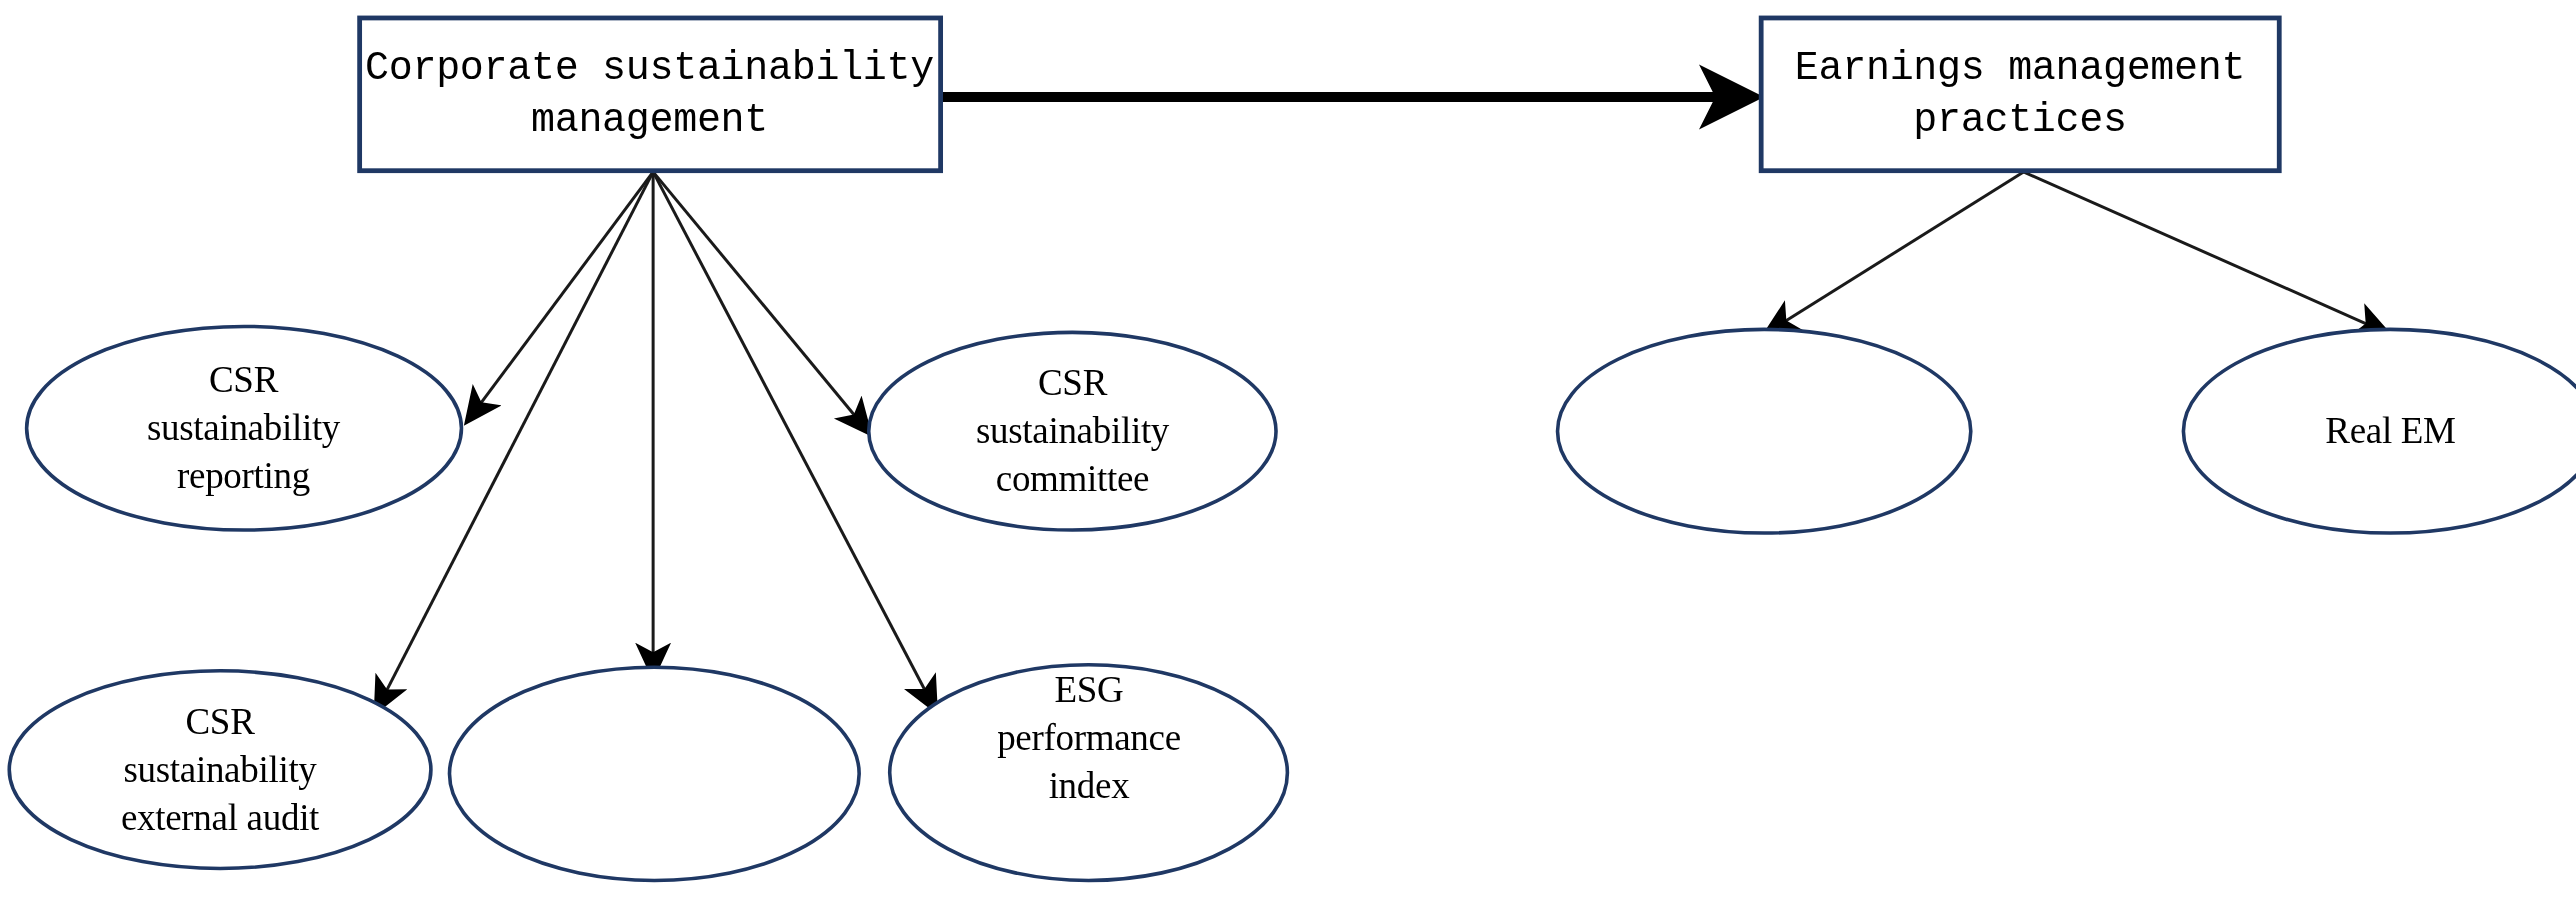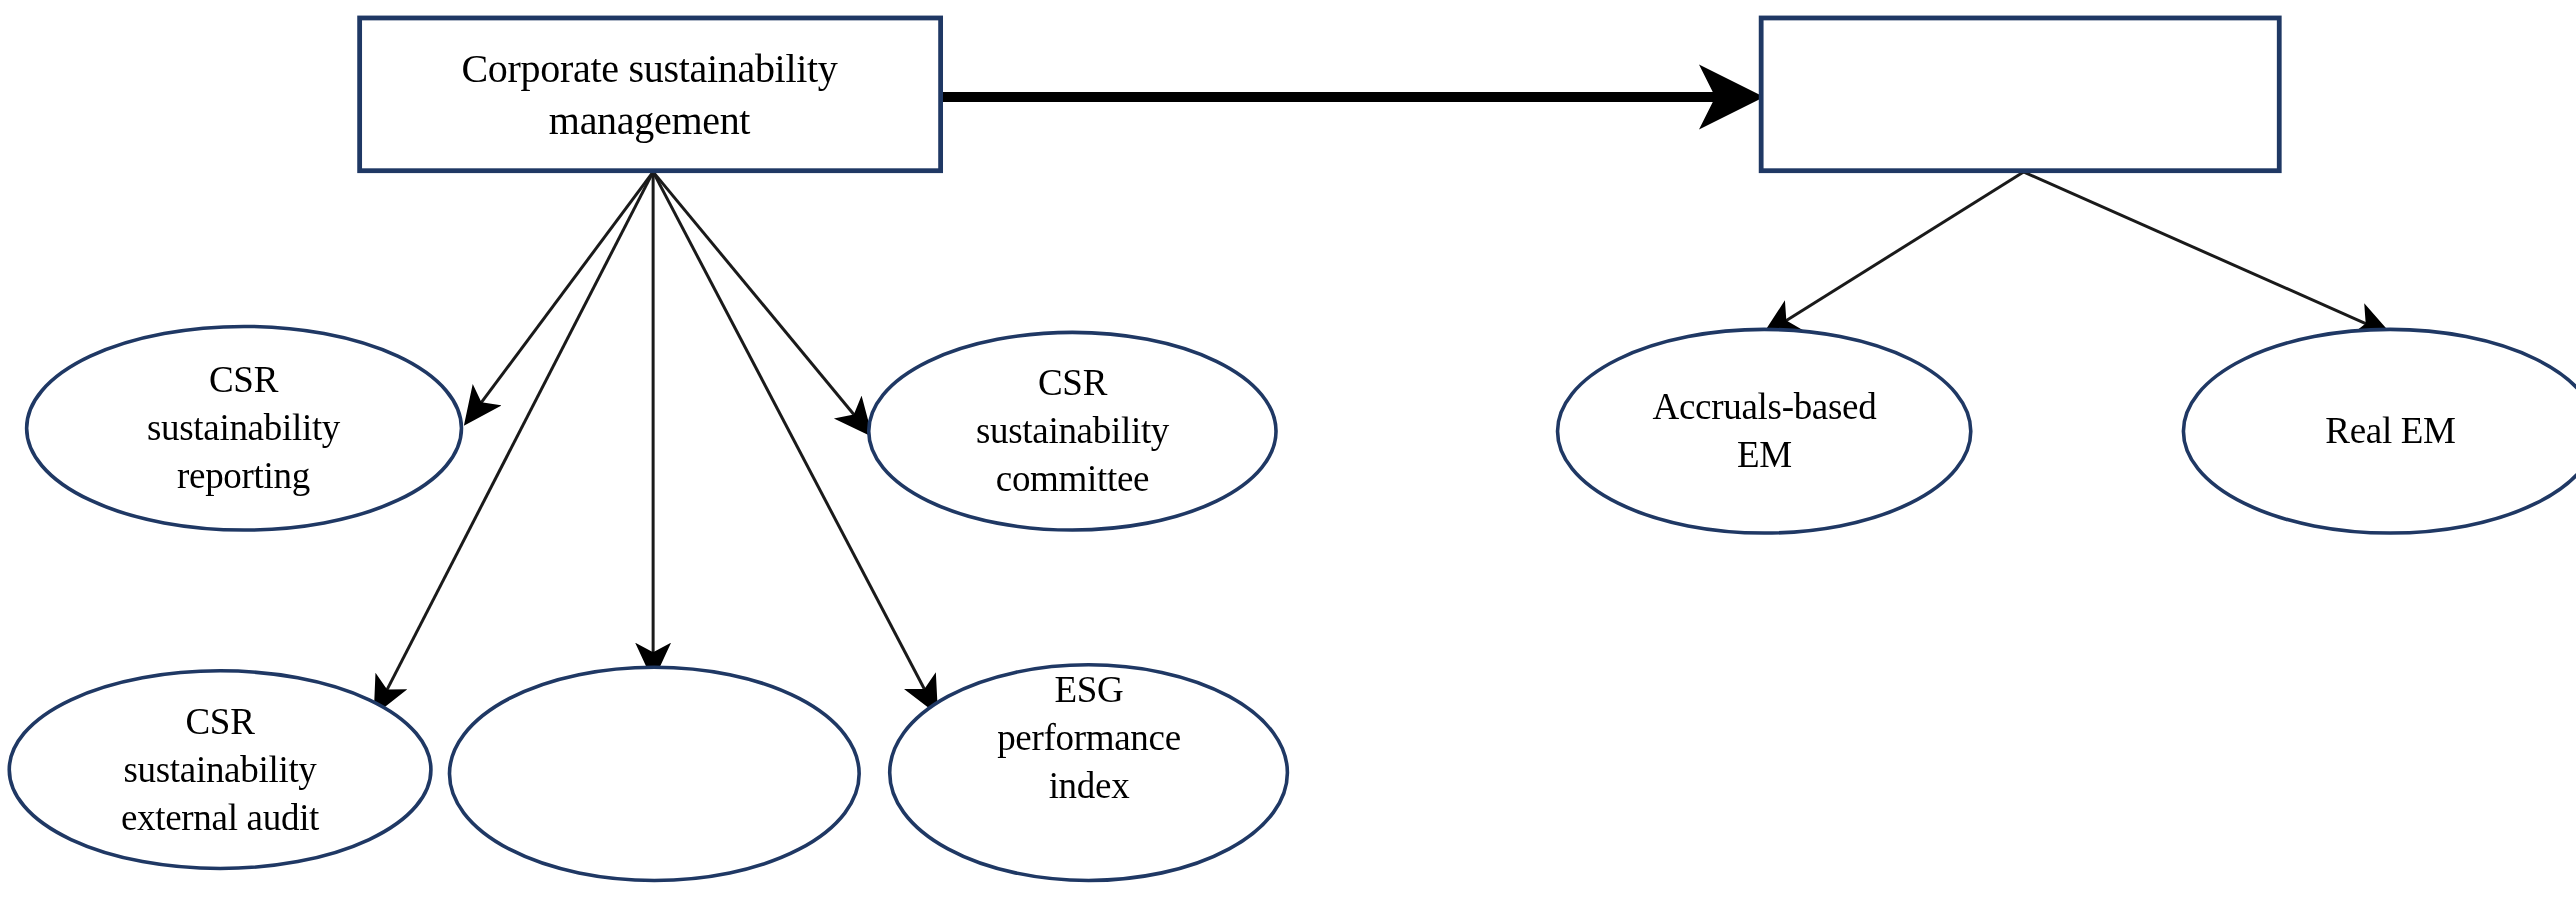--- a/index.html
+++ b/index.html
@@ -35,21 +35,21 @@
     justify-content: center;
     text-align: center;
     color: #000000;
     line-height: 1.30;
     font-family: "Liberation Serif", "DejaVu Serif", serif;
     font-size: 38px;
     letter-spacing: -0.3px;
     pointer-events: none;
     white-space: pre-line;
   }
-  .box-label { font-size: 40px; }
+  .box-label { font-size: 40px; font-family: Liberation Mono, monospace; }
   .ellipse-label { font-size: 37px; }
 </style>
 </head>
 <body>
 
 <div id="diagram-root">
 
   <svg class="canvas" viewBox="0 0 4300 1511" xmlns="http://www.w3.org/2000/svg">
     <defs>
       <marker id="arrowThin" markerWidth="14" markerHeight="14" refX="11" refY="6" orient="auto" markerUnits="strokeWidth">
@@ -90,37 +90,37 @@
 
     <g>
       <rect x="600" y="30" width="970" height="255" fill="#ffffff" stroke="#1F3864" stroke-width="8"></rect>
       <rect x="2940" y="30" width="865" height="255" fill="#ffffff" stroke="#1F3864" stroke-width="8"></rect>
     </g>
   </svg>
 
   <div class="node-label box-label" style="left:359px; top:18px; width:581px; height:153px;">Corporate sustainability
 management</div>
 
+  <div class="node-label box-label" style="left:1761px; top:18px; width:518px; height:153px;">Earnings management
+practices</div>
 
   <div class="node-label ellipse-label" style="left:26px; top:326px; width:435px; height:204px;">CSR
 sustainability
 reporting</div>
 
   <div class="node-label ellipse-label" style="left:869px; top:332px; width:407px; height:198px;">CSR
 sustainability
 committee</div>
 
   <div class="node-label ellipse-label" style="left:9px; top:671px; width:422px; height:198px;">CSR
 sustainability
 external audit</div>
 
 
   <div class="node-label ellipse-label" style="left:890px; top:630px; width:398px; height:216px;">ESG
 performance
 index</div>
 
-  <div class="node-label ellipse-label" style="left:1558px; top:329px; width:413px; height:204px;">Accruals-based
-EM</div>
 
   <div class="node-label ellipse-label" style="left:2184px; top:329px; width:413px; height:204px;">Real EM</div>
 
 </div>
 
 
 </body></html>

